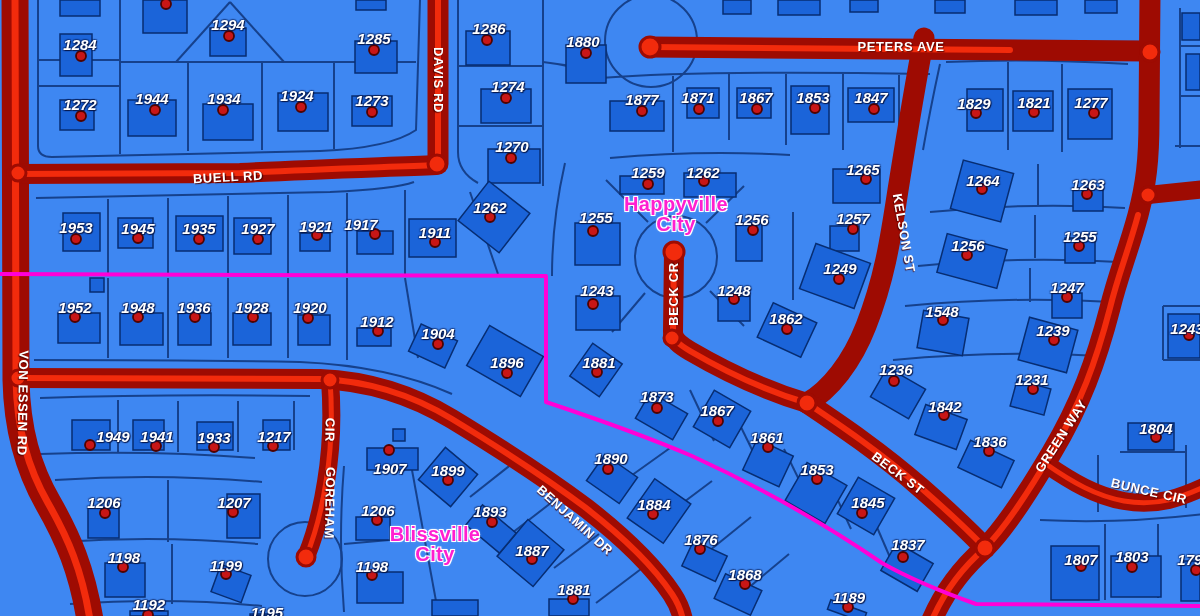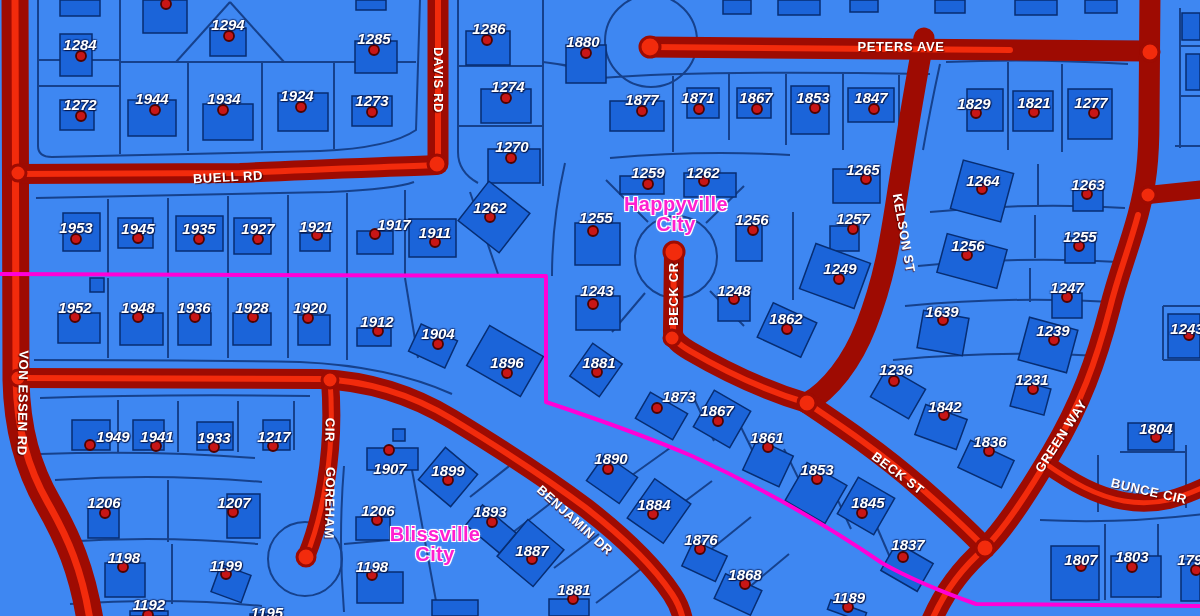--- a/index.html
+++ b/index.html
@@ -411,36 +411,36 @@
       <div class="lbl addr" style="left: 840px; top: 268px; transform: translate(-50%, -50%) rotate(0deg);">1249</div>
       <div class="lbl addr" style="left: 734px; top: 290px; transform: translate(-50%, -50%) rotate(0deg);">1248</div>
       <div class="lbl addr" style="left: 597px; top: 290px; transform: translate(-50%, -50%) rotate(0deg);">1243</div>
       <div class="lbl addr" style="left: 490px; top: 207px; transform: translate(-50%, -50%) rotate(0deg);">1262</div>
       <div class="lbl addr" style="left: 435px; top: 232px; transform: translate(-50%, -50%) rotate(0deg);">1911</div>
       <div class="lbl addr" style="left: 76px; top: 227px; transform: translate(-50%, -50%) rotate(0deg); font-style: italic;">1953</div>
       <div class="lbl addr" style="left: 138px; top: 228px; transform: translate(-50%, -50%) rotate(0deg);">1945</div>
       <div class="lbl addr" style="left: 199px; top: 228px; transform: translate(-50%, -50%) rotate(0deg);">1935</div>
       <div class="lbl addr" style="left: 258px; top: 228px; transform: translate(-50%, -50%) rotate(0deg);">1927</div>
       <div class="lbl addr" style="left: 316px; top: 226px; transform: translate(-50%, -50%) rotate(0deg);">1921</div>
-      <div class="lbl addr" style="left: 394px; top: 224px; transform: translate(-50%, -50%) rotate(0deg); text-align: right;">1917</div>
+      <div class="lbl addr" style="left: 361px; top: 224px; transform: translate(-50%, -50%) rotate(0deg); text-align: right;">1917</div>
       <div class="lbl addr" style="left: 75px; top: 307px; transform: translate(-50%, -50%) rotate(0deg);">1952</div>
       <div class="lbl addr" style="left: 138px; top: 307px; transform: translate(-50%, -50%) rotate(0deg);">1948</div>
       <div class="lbl addr" style="left: 194px; top: 307px; transform: translate(-50%, -50%) rotate(0deg);">1936</div>
       <div class="lbl addr" style="left: 252px; top: 307px; transform: translate(-50%, -50%) rotate(0deg);">1928</div>
       <div class="lbl addr" style="left: 310px; top: 307px; transform: translate(-50%, -50%) rotate(0deg);">1920</div>
       <div class="lbl addr" style="left: 377px; top: 321px; transform: translate(-50%, -50%) rotate(0deg);">1912</div>
       <div class="lbl addr" style="left: 438px; top: 333px; transform: translate(-50%, -50%) rotate(0deg);">1904</div>
       <div class="lbl addr" style="left: 507px; top: 362px; transform: translate(-50%, -50%) rotate(0deg);">1896</div>
       <div class="lbl addr" style="left: 599px; top: 362px; transform: translate(-50%, -50%) rotate(0deg);">1881</div>
       <div class="lbl addr" style="left: 91px; top: 436px; transform: translate(-50%, -50%) rotate(0deg); padding-left: 44px;">1949</div>
       <div class="lbl addr" style="left: 157px; top: 436px; transform: translate(-50%, -50%) rotate(0deg);">1941</div>
       <div class="lbl addr" style="left: 214px; top: 437px; transform: translate(-50%, -50%) rotate(0deg);">1933</div>
       <div class="lbl addr" style="left: 274px; top: 436px; transform: translate(-50%, -50%) rotate(0deg);">1217</div>
       <div class="lbl addr" style="left: 786px; top: 318px; transform: translate(-50%, -50%) rotate(0deg);">1862</div>
-      <div class="lbl addr" style="left: 679px; top: 396px; transform: translate(-50%, -50%) rotate(0deg);">1873</div>
+      <div class="lbl addr" style="left: 657px; top: 396px; transform: translate(-50%, -50%) rotate(0deg);">1873</div>
       <div class="lbl addr" style="left: 717px; top: 410px; transform: translate(-50%, -50%) rotate(0deg);">1867</div>
       <div class="lbl addr" style="left: 767px; top: 437px; transform: translate(-50%, -50%) rotate(0deg);">1861</div>
       <div class="lbl addr" style="left: 817px; top: 469px; transform: translate(-50%, -50%) rotate(0deg);">1853</div>
       <div class="lbl addr" style="left: 868px; top: 502px; transform: translate(-50%, -50%) rotate(0deg);">1845</div>
       <div class="lbl addr" style="left: 908px; top: 544px; transform: translate(-50%, -50%) rotate(0deg);">1837</div>
       <div class="lbl addr" style="left: 611px; top: 458px; transform: translate(-50%, -50%) rotate(0deg);">1890</div>
       <div class="lbl addr" style="left: 654px; top: 504px; transform: translate(-50%, -50%) rotate(0deg);">1884</div>
       <div class="lbl addr" style="left: 701px; top: 539px; transform: translate(-50%, -50%) rotate(0deg);">1876</div>
       <div class="lbl addr" style="left: 745px; top: 574px; transform: translate(-50%, -50%) rotate(0deg);">1868</div>
       <div class="lbl addr" style="left: 849px; top: 597px; transform: translate(-50%, -50%) rotate(0deg);">1189</div>
@@ -455,21 +455,21 @@
       <div class="lbl addr" style="left: 226px; top: 565px; transform: translate(-50%, -50%) rotate(0deg);">1199</div>
       <div class="lbl addr" style="left: 149px; top: 604px; transform: translate(-50%, -50%) rotate(0deg);">1192</div>
       <div class="lbl addr" style="left: 267px; top: 612px; transform: translate(-50%, -50%) rotate(0deg);">1195</div>
       <div class="lbl addr" style="left: 378px; top: 510px; transform: translate(-50%, -50%) rotate(0deg);">1206</div>
       <div class="lbl addr" style="left: 372px; top: 566px; transform: translate(-50%, -50%) rotate(0deg);">1198</div>
       <div class="lbl addr" style="left: 983px; top: 180px; transform: translate(-50%, -50%) rotate(0deg);">1264</div>
       <div class="lbl addr" style="left: 1088px; top: 184px; transform: translate(-50%, -50%) rotate(0deg);">1263</div>
       <div class="lbl addr" style="left: 968px; top: 245px; transform: translate(-50%, -50%) rotate(0deg);">1256</div>
       <div class="lbl addr" style="left: 1080px; top: 236px; transform: translate(-50%, -50%) rotate(0deg);">1255</div>
       <div class="lbl addr" style="left: 1067px; top: 287px; transform: translate(-50%, -50%) rotate(0deg);">1247</div>
-      <div class="lbl addr" style="left: 942px; top: 311px; transform: translate(-50%, -50%) rotate(0deg);">1639</div>
+      <div class="lbl addr" style="left: 942px; top: 311px; transform: translate(-50%, -50%) rotate(0deg);">1548</div>
       <div class="lbl addr" style="left: 1053px; top: 330px; transform: translate(-50%, -50%) rotate(0deg);">1239</div>
       <div class="lbl addr" style="left: 896px; top: 369px; transform: translate(-50%, -50%) rotate(0deg);">1236</div>
       <div class="lbl addr" style="left: 1032px; top: 379px; transform: translate(-50%, -50%) rotate(0deg);">1231</div>
       <div class="lbl addr" style="left: 945px; top: 406px; transform: translate(-50%, -50%) rotate(0deg);">1842</div>
       <div class="lbl addr" style="left: 990px; top: 441px; transform: translate(-50%, -50%) rotate(0deg);">1836</div>
       <div class="lbl addr" style="left: 1156px; top: 428px; transform: translate(-50%, -50%) rotate(0deg);">1804</div>
       <div class="lbl addr" style="left: 1187px; top: 328px; transform: translate(-50%, -50%) rotate(0deg);">1243</div>
       <div class="lbl addr" style="left: 1081px; top: 559px; transform: translate(-50%, -50%) rotate(0deg);">1807</div>
       <div class="lbl addr" style="left: 1132px; top: 556px; transform: translate(-50%, -50%) rotate(0deg);">1803</div>
       <div class="lbl addr" style="left: 1194px; top: 559px; transform: translate(-50%, -50%) rotate(0deg);">1799</div>

